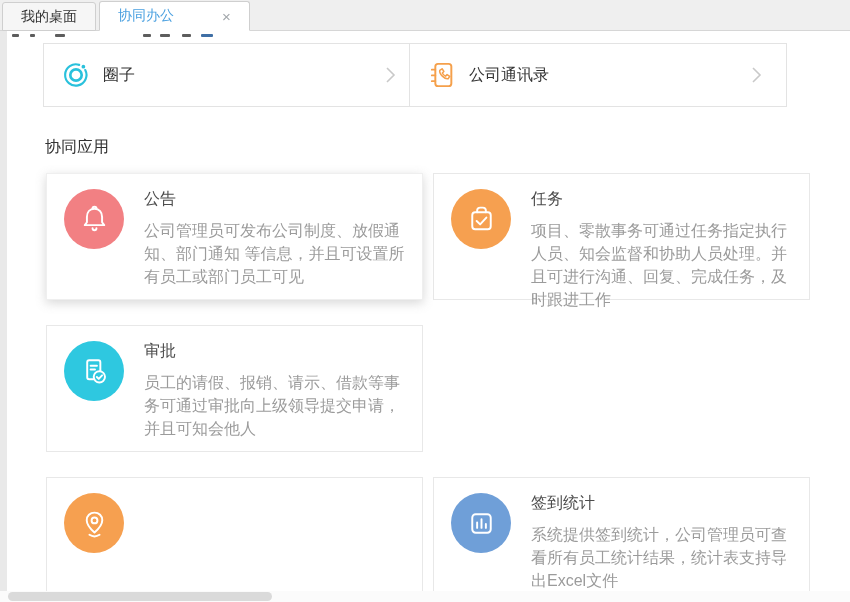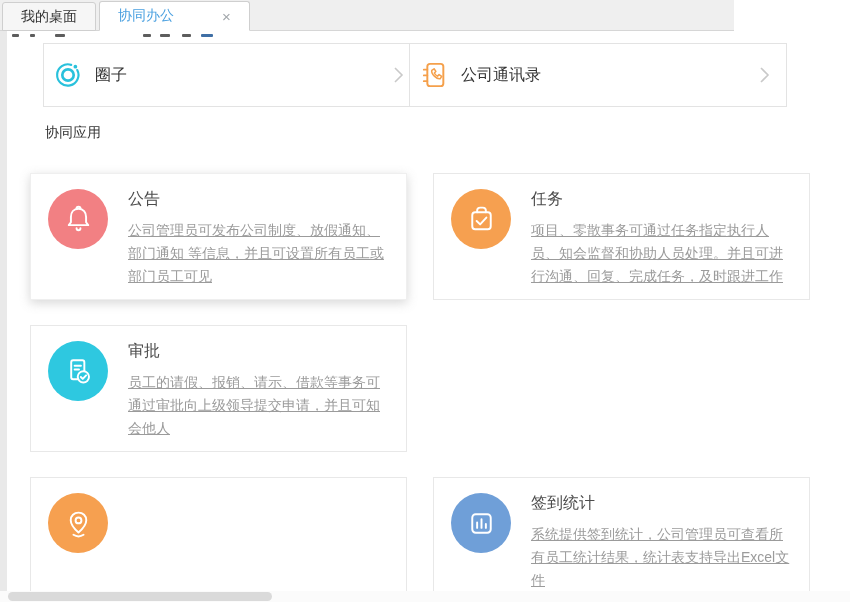--- a/index.html
+++ b/index.html
@@ -2,21 +2,21 @@
 <html><head>
 <meta charset="utf-8">
 <style>
   html,body{margin:0;padding:0;background:#fff;}
   .screen{
     position:relative;width:850px;height:602px;overflow:hidden;background:#fff;
     font-family:"Liberation Sans","DejaVu Sans",sans-serif;
   }
   
   .tabbar{
-    position:absolute;top:0;left:0;width:734px;height:31px;
+    position:absolute;top:0;left:0;width:850px;height:31px;
     background:#efefef;border-bottom:1px solid #d6d6d6;box-sizing:border-box;
     display:flex;align-items:flex-end;padding-left:2px;z-index:5;
   }
   .tab{
     display:flex;align-items:center;height:29px;padding:0 18px;font-size:14px;
     border:1px solid #cfcfcf;border-radius:3px 3px 0 0;box-sizing:border-box;
     cursor:pointer;
   }
   .tab-inactive{background:#f6f6f6;color:#333;border-bottom:1px solid #cfcfcf;margin-bottom:-1px;}
   .tab-active{
@@ -24,45 +24,45 @@
     height:30px;z-index:6;gap:36px;
   }
   .tab-close{color:#a2a7ab;font-size:15px;margin-left:12px;line-height:1;cursor:pointer;}
   
   .gutter{position:absolute;left:0;top:31px;width:7px;height:571px;background:#e9e9e9;}
   .frag{position:absolute;top:34px;height:3px;background:#5d5d5d;border-radius:1px;}
   
   .entry-card{
     position:absolute;top:43px;width:378px;height:64px;background:#fff;
     border:1px solid #e3e3e3;box-sizing:border-box;
-    display:flex;align-items:center;padding:0 8px;cursor:pointer;
+    display:flex;align-items:center;padding:0 16px;cursor:pointer;
   }
   .entry-icon{width:32px;height:32px;margin-right:11px;flex:0 0 32px;}
   .entry-icon svg{width:32px;height:32px;display:block;}
   .entry-label{font-size:16px;color:#333;}
   .chevron{margin-left:auto;margin-right:8px;display:flex;align-items:center;}
   
-  .section-title{position:absolute;left:45px;top:124px;font-size:14px;color:#333;font-weight:400;margin:0;}
+  .section-title{position:absolute;left:45px;top:137px;font-size:16px;color:#333;font-weight:400;margin:0;}
   
   .app-card{
     position:absolute;width:377px;height:127px;background:#fff;
     border:1px solid #e8e8e8;box-sizing:border-box;
     display:flex;padding:15px 16px 0 17px;cursor:pointer;
   }
   .app-card.elevated{border-color:#efefef;box-shadow:0 3px 10px rgba(110,110,110,.28);z-index:2;}
-  .col-a{left:30px;} .col-b{left:433px;}
+  .col-a{left:46px;} .col-b{left:433px;}
   .row-1{top:173px;} .row-2{top:325px;} .row-3{top:477px;}
   .app-icon{
     width:60px;height:60px;border-radius:50%;flex:0 0 60px;margin-right:20px;
     display:flex;align-items:center;justify-content:center;
   }
   .app-icon svg{width:35px;height:35px;display:block;}
   .app-text{flex:1;min-width:0;}
   .app-title{font-size:16px;color:#4c4c4c;font-weight:400;margin:0 0 9px;}
-  .app-desc{font-size:14px;color:#9b9b9b;line-height:23px;margin:0;text-decoration:underline;}
+  .app-desc{font-size:16px;color:#9b9b9b;line-height:23px;margin:0;}
   
   .hscroll{position:absolute;left:0;bottom:0;width:850px;height:11px;background:#fbfbfb;}
   .hscroll-thumb{position:absolute;left:8px;top:1px;width:264px;height:9px;background:#dadada;border-radius:5px;cursor:pointer;}
 </style>
 </head>
 <body>
 
 <div class="screen">
 
   <div class="tabbar">

